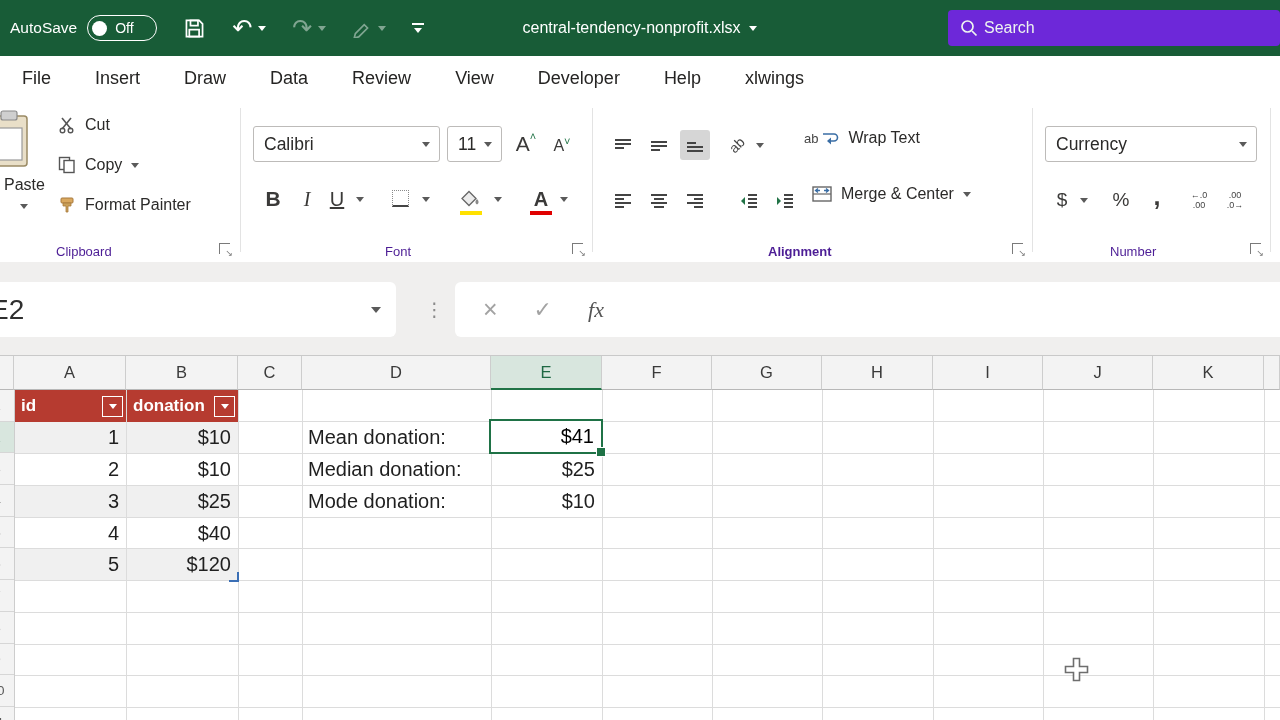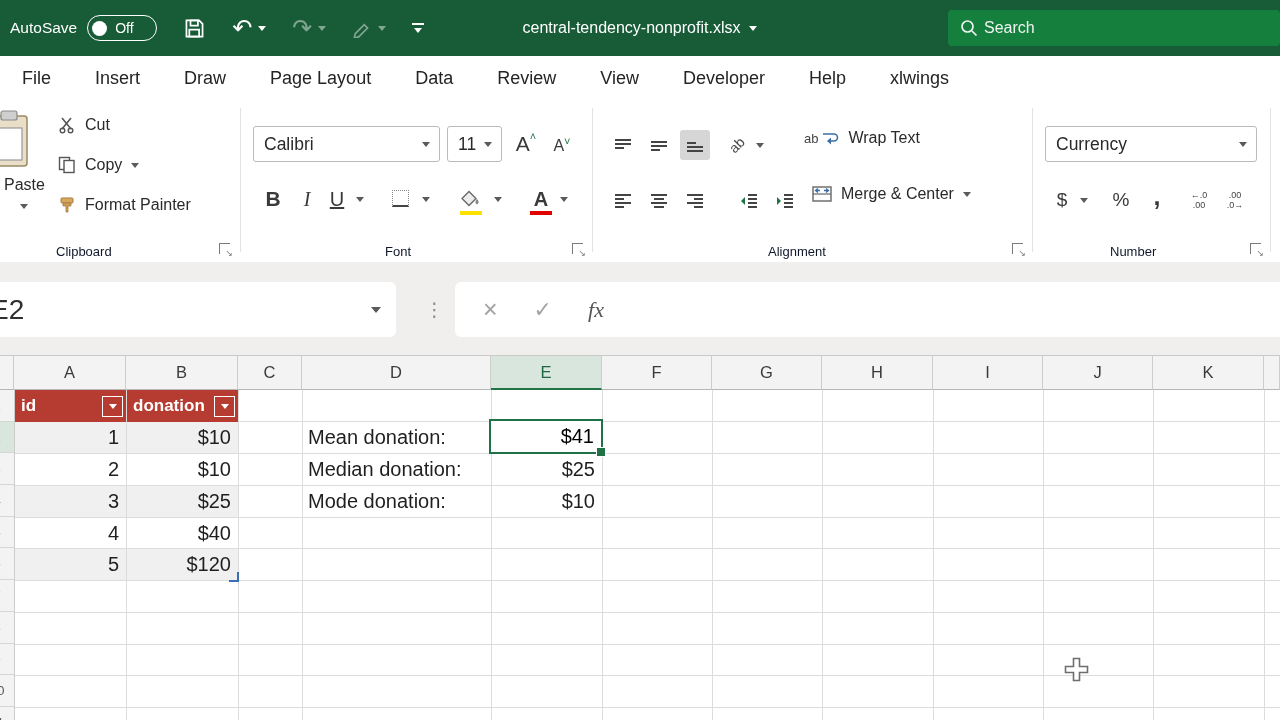--- a/index.html
+++ b/index.html
@@ -14,31 +14,31 @@
   .knob{width:15px;height:15px;border-radius:50%;background:#fff;margin-left:4px;}
   .toggle .state{font-size:14px;margin-left:8px;}
   .tb-icon{margin-left:26px;display:flex;align-items:center;}
   .uarrow{font-size:24px;line-height:24px;color:#fff;}
   .dim{opacity:.45;}
   .chev{display:inline-block;width:0;height:0;border-left:4.5px solid transparent;border-right:4.5px solid transparent;border-top:5px solid #fff;}
   .chev-sm{margin-left:6px;}
   .qat{display:flex;flex-direction:column;align-items:center;margin-left:26px;cursor:pointer;}
   .qat .bar{width:12px;border-top:2px solid #fff;margin-bottom:3px;}
   .doc-title{position:absolute;left:0;right:0;top:0;height:56px;display:flex;align-items:center;justify-content:center;font-size:16px;gap:9px;cursor:pointer;}
-  .searchbox{position:absolute;left:948px;right:0;top:10px;height:36px;background:#15803d;border-radius:4px;display:flex;align-items:center;color:#eef4f0;font-size:16px;gap:14px;padding-left:36px;cursor:text;}
+  .searchbox{position:absolute;left:948px;right:0;top:10px;height:36px;background:#6d28d9;border-radius:4px;display:flex;align-items:center;color:#eef4f0;font-size:16px;gap:14px;padding-left:36px;cursor:text;}
 
   
   .tabs{position:absolute;left:0;top:56px;width:1280px;height:44px;background:#fff;display:flex;align-items:stretch;padding-left:0;}
   .tab{padding:0 22px;line-height:44px;font-size:18px;color:#252423;cursor:pointer;white-space:nowrap;}
   .tab.active{font-weight:700;border-bottom:3px solid #217346;line-height:41px;}
 
   
   .ribbon{position:absolute;left:0;top:100px;width:1280px;height:162px;background:#fff;border-bottom:1px solid #e1e1e1;}
   .vsep{position:absolute;top:8px;bottom:10px;width:1px;background:#e3e3e3;}
-  .grp-label{position:absolute;bottom:3px;font-size:13px;color:#0f172a;}
+  .grp-label{position:absolute;bottom:3px;font-size:13px;color:#4c1d95;}
   .launcher{position:absolute;bottom:8px;width:10px;height:10px;border-left:1.5px solid #7a7a7a;border-top:1.5px solid #7a7a7a;cursor:pointer;}
   .launcher::after{content:"↘";position:absolute;right:-3px;bottom:-4px;font-size:9px;color:#7a7a7a;}
   .rbtn-label{font-size:16px;color:#2b2a29;}
   .smallrow{position:absolute;display:flex;align-items:center;gap:9px;cursor:pointer;}
   .combo{position:absolute;height:36px;background:#fff;border:1px solid #bdbbb9;border-radius:3px;display:flex;align-items:center;font-size:17.5px;color:#2b2a29;padding-left:10px;cursor:pointer;box-sizing:border-box;}
   .combo .chev{border-top-color:#5a5a5a;position:absolute;right:9px;}
   .chev-g{border-top-color:#5a5a5a;}
   .iconbtn{position:absolute;display:flex;align-items:center;justify-content:center;cursor:pointer;color:#3b3a39;}
   .colorbar{position:absolute;left:2px;right:2px;bottom:-1px;height:4.5px;}
   .active-sq{background:#d6d6d6;border-radius:3px;}
@@ -128,21 +128,20 @@
           <line x1="12" y1="12" x2="16.5" y2="16.5" stroke="#eef4f0" stroke-width="1.7"></line>
         </svg>
       <span>Search</span>
     </div>
   </header>
 
   <nav class="tabs">
     <span class="tab">File</span>
     <span class="tab">Insert</span>
     <span class="tab">Draw</span>
-    <span class="tab">Page Layout</span>
     <span class="tab">Data</span>
     <span class="tab">Review</span>
     <span class="tab">View</span>
     <span class="tab">Developer</span>
     <span class="tab">Help</span>
     <span class="tab">xlwings</span>
   </nav>
 
   <section class="ribbon">
     <span class="vsep" style="left:240px;"></span>
@@ -321,21 +320,21 @@
     <div class="smallrow" style="left:812px;top:85px;">
       <svg width="20" height="16" viewBox="0 0 20 16">
           <rect x="1" y="1" width="18" height="14" fill="none" stroke="#666" stroke-width="1.4"></rect>
           <line x1="1" y1="8" x2="19" y2="8" stroke="#666" stroke-width="1.2"></line>
           <path d="M8 4.5 l-3.5 0 M6 2.5 l-2.5 2 2.5 2" fill="none" stroke="#3a6ea5" stroke-width="1.3"></path>
           <path d="M12 4.5 l3.5 0 M14 2.5 l2.5 2 -2.5 2" fill="none" stroke="#3a6ea5" stroke-width="1.3"></path>
         </svg>
       <span class="rbtn-label">Merge &amp; Center</span>
       <span class="chev chev-g"></span>
     </div>
-    <span class="grp-label" style="left:768px;">Alignment</span>
+    <span class="grp-label" style="left:768px;font-weight:bold;">Alignment</span>
     <span class="launcher" style="left:1012px;"></span>
 
     <div class="combo" style="left:1045px;top:26px;width:212px;">
       <span>Currency</span>
         <span class="chev"></span>
     </div>
     <span class="iconbtn" style="left:1050px;top:84px;width:24px;height:32px;font-size:19px;">$</span>
     <span class="chev chev-g" style="position:absolute;left:1080px;top:98px;"></span>
     <span class="iconbtn" style="left:1108px;top:84px;width:26px;height:32px;font-size:19px;">%</span>
     <span class="iconbtn" style="left:1146px;top:80px;width:22px;height:32px;font-size:25px;font-weight:600;">,</span>

